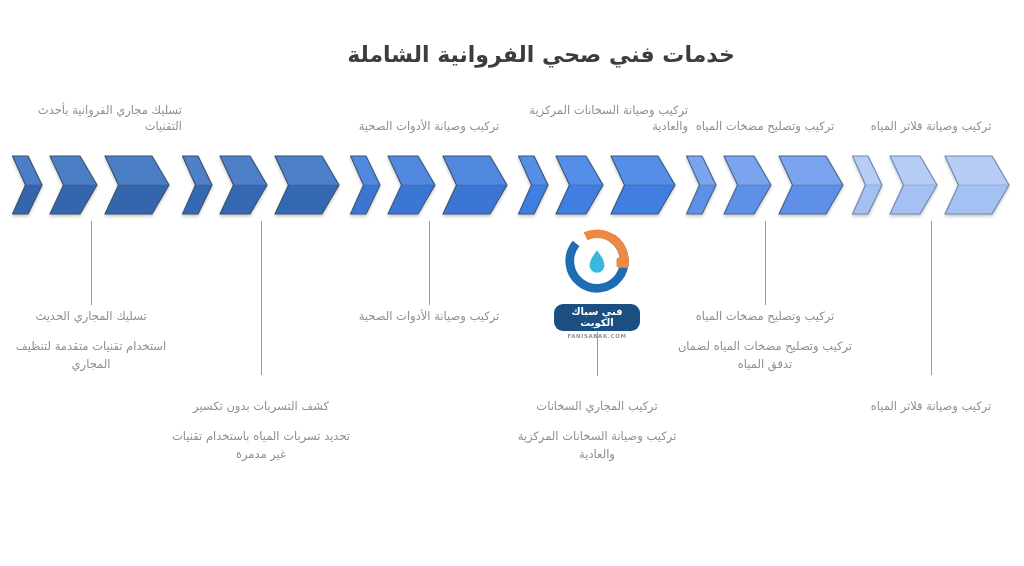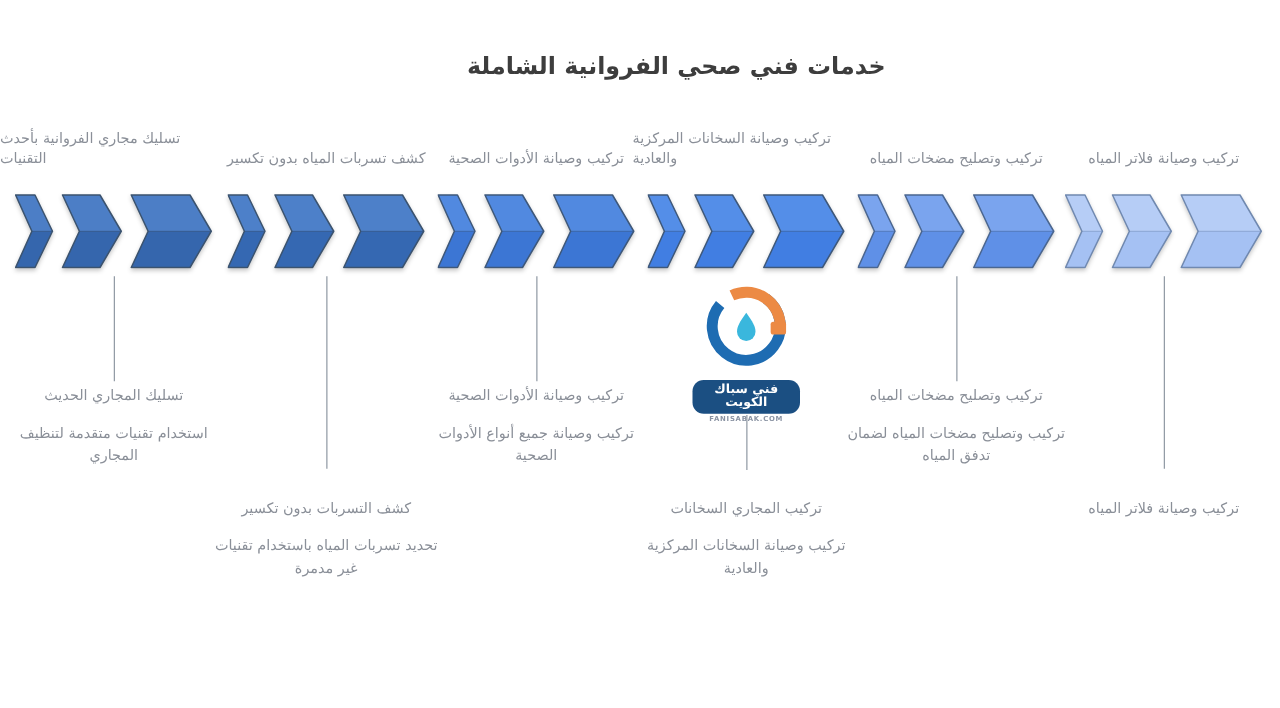--- a/index.html
+++ b/index.html
@@ -6,28 +6,28 @@
   #canvas{
     position:relative;
     width:1024px;height:566px;
     background:#ffffff;
     overflow:hidden;
     font-family:"DejaVu Sans",sans-serif;
   }
   .page-title{
     position:absolute;top:42px;left:58px;right:0;
     text-align:center;
-    font-size:19px;font-weight:bold;color:#3d3d3d;
+    font-size:22px;font-weight:bold;color:#3d3d3d;
     direction:rtl;
   }
   .col{position:absolute;top:0;width:166px;height:566px;}
   .col-header{
     position:absolute;top:88px;left:-8px;right:-8px;height:46px;
     display:flex;align-items:flex-end;justify-content:center;
-    text-align:left;font-size:11.5px;line-height:1.4;
+    text-align:right;font-size:11.5px;line-height:1.4;
     color:#8a8f98;direction:rtl;
   }
   .chevrons{position:absolute;top:155px;left:4px;width:158px;height:60px;}
   .chevrons svg{filter:drop-shadow(0 2px 1.5px rgba(0,0,0,0.22));}
   .vline{position:absolute;left:50%;width:1px;background:#939ca6;}
   .vline-high{top:221px;height:84px;}
   .vline-low{top:221px;height:154px;}
   .vline-logo{top:332px;height:44px;}
   .notes{
     position:absolute;left:-10px;right:-10px;
@@ -79,21 +79,20 @@
           <line x1="106.5" y1="30" x2="157" y2="30" stroke="#3b536f" stroke-width="0.8" opacity="0.5"></line>
         </svg></div>
     <div class="vline vline-high"></div>
     <div class="notes notes-high">
       <p>تسليك المجاري الحديث</p>
       <p>استخدام تقنيات متقدمة لتنظيف المجاري</p>
     </div>
   </div>
 
   <div class="col" style="left:178px">
-    <div class="col-header">كشف تسربات المياه بدون تكسير</div>
     <div class="chevrons"><svg width="158" height="60" viewBox="0 0 158 60">
           <defs>
             <linearGradient id="grad1" x1="0" y1="0" x2="0" y2="1">
               <stop offset="0" stop-color="#4d80c9"></stop>
               <stop offset="0.5" stop-color="#4d80c9"></stop>
               <stop offset="0.5" stop-color="#3568b2"></stop>
               <stop offset="1" stop-color="#3568b2"></stop>
             </linearGradient>
           </defs>
           <polygon points="0.5,1 16,1 30,30 16,59 0.5,59 13.5,30" fill="url(#grad1)" stroke="#3b536f" stroke-width="1.2" stroke-linejoin="round"></polygon>
@@ -124,21 +123,20 @@
           <polygon points="0.5,1 16,1 30,30 16,59 0.5,59 13.5,30" fill="url(#grad2)" stroke="#3e587a" stroke-width="1.2" stroke-linejoin="round"></polygon>
           <polygon points="38,1 68,1 85,30 68,59 38,59 51.5,30" fill="url(#grad2)" stroke="#3e587a" stroke-width="1.2" stroke-linejoin="round"></polygon>
           <polygon points="93,1 140,1 157,30 140,59 93,59 106.5,30" fill="url(#grad2)" stroke="#3e587a" stroke-width="1.2" stroke-linejoin="round"></polygon>
           <line x1="13.5" y1="30" x2="30" y2="30" stroke="#3e587a" stroke-width="0.8" opacity="0.5"></line>
           <line x1="51.5" y1="30" x2="85" y2="30" stroke="#3e587a" stroke-width="0.8" opacity="0.5"></line>
           <line x1="106.5" y1="30" x2="157" y2="30" stroke="#3e587a" stroke-width="0.8" opacity="0.5"></line>
         </svg></div>
     <div class="vline vline-high"></div>
     <div class="notes notes-high">
       <p>تركيب وصيانة الأدوات الصحية</p>
-      <p>تركيب وصيانة جميع أنواع الأدوات الصحية</p>
     </div>
   </div>
 
   <div class="col" style="left:514px">
     <div class="col-header">تركيب وصيانة السخانات المركزية والعادية</div>
     <div class="chevrons"><svg width="158" height="60" viewBox="0 0 158 60">
           <defs>
             <linearGradient id="grad3" x1="0" y1="0" x2="0" y2="1">
               <stop offset="0" stop-color="#548ee8"></stop>
               <stop offset="0.5" stop-color="#548ee8"></stop>

